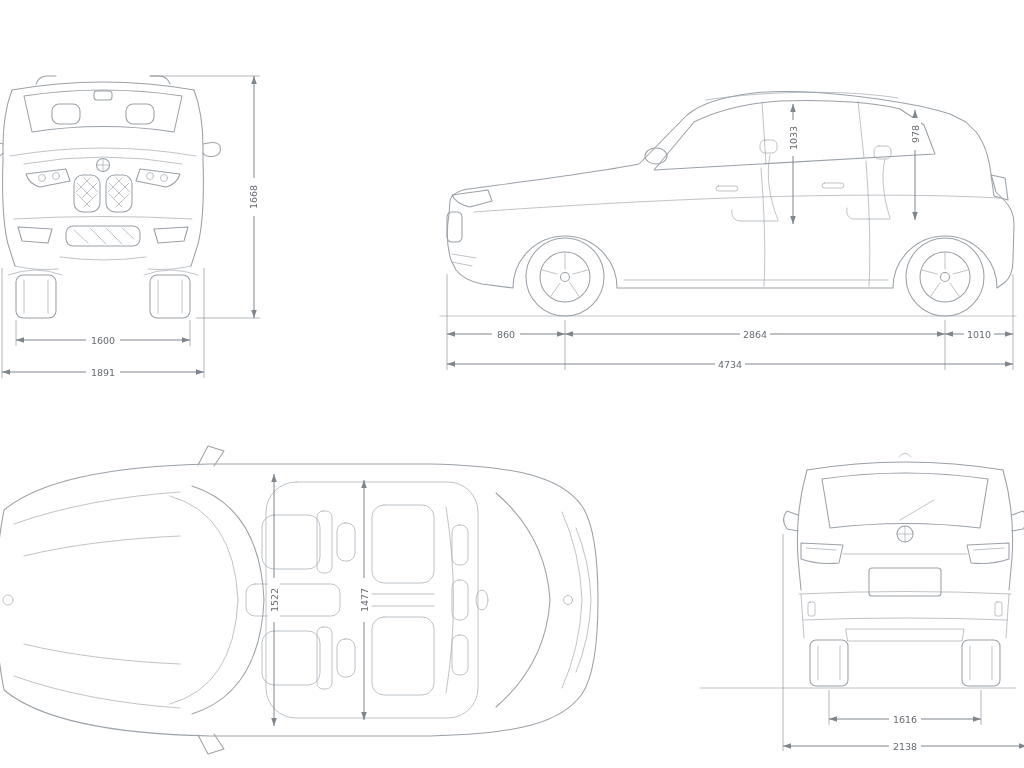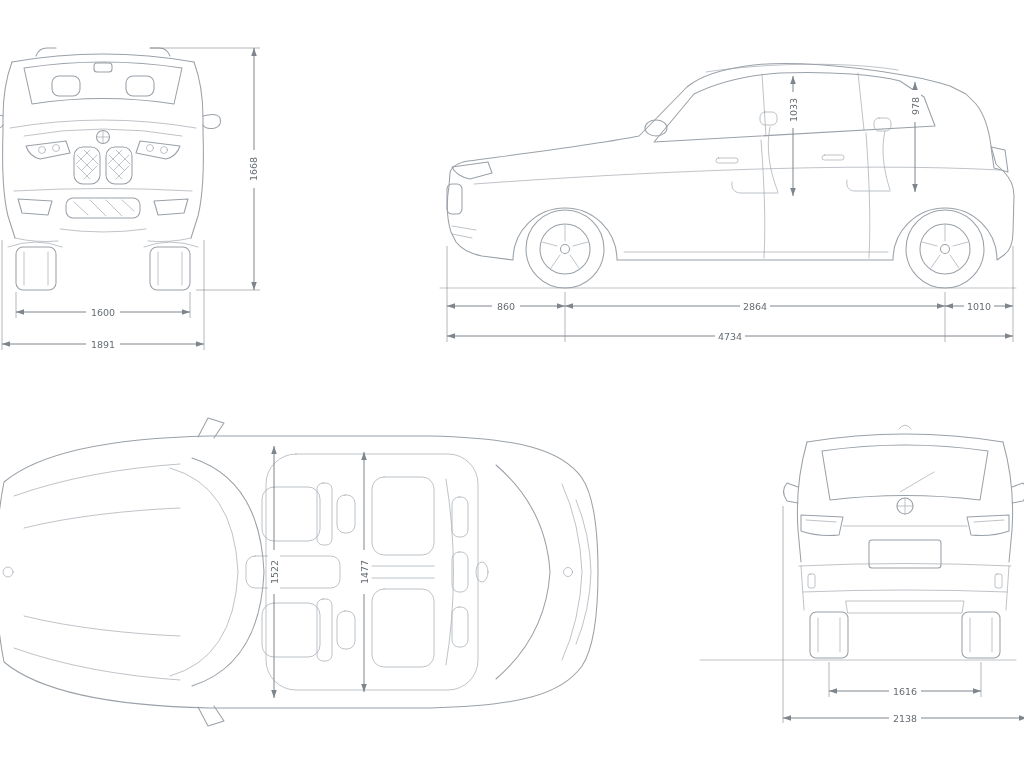--- a/index.html
+++ b/index.html
@@ -3,21 +3,21 @@
 <meta charset="utf-8">
 <title>Vehicle Dimensions</title>
 <style>
   :root{
     --line:#9aa1a8;
     --dim:#7e858c;
     --label:#666c73;
     --bg:#ffffff;
   }
   html,body{margin:0;padding:0;background:var(--bg);width:1024px;height:768px;overflow:hidden;}
-  .stage{position:relative;width:1024px;height:658px;background:var(--bg);}
+  .stage{position:relative;width:1024px;height:658px;background:var(--bg);margin-top:28px;}
   svg{display:block;}
   .c  {fill:none;stroke:var(--line);stroke-width:1.05;stroke-linecap:round;stroke-linejoin:round;}
   .cf {fill:none;stroke:var(--line);stroke-width:.75;stroke-linecap:round;stroke-linejoin:round;opacity:.85;}
   .d  {fill:none;stroke:var(--dim);stroke-width:1;}
   .de {fill:none;stroke:var(--dim);stroke-width:.7;opacity:.85;}
   .m  {fill:var(--bg);stroke:none;}
   text.l{fill:var(--label);font-family:"DejaVu Sans","Liberation Sans",sans-serif;font-size:9.5px;}
   #arr path{fill:var(--dim);}
 </style>
 </head>

